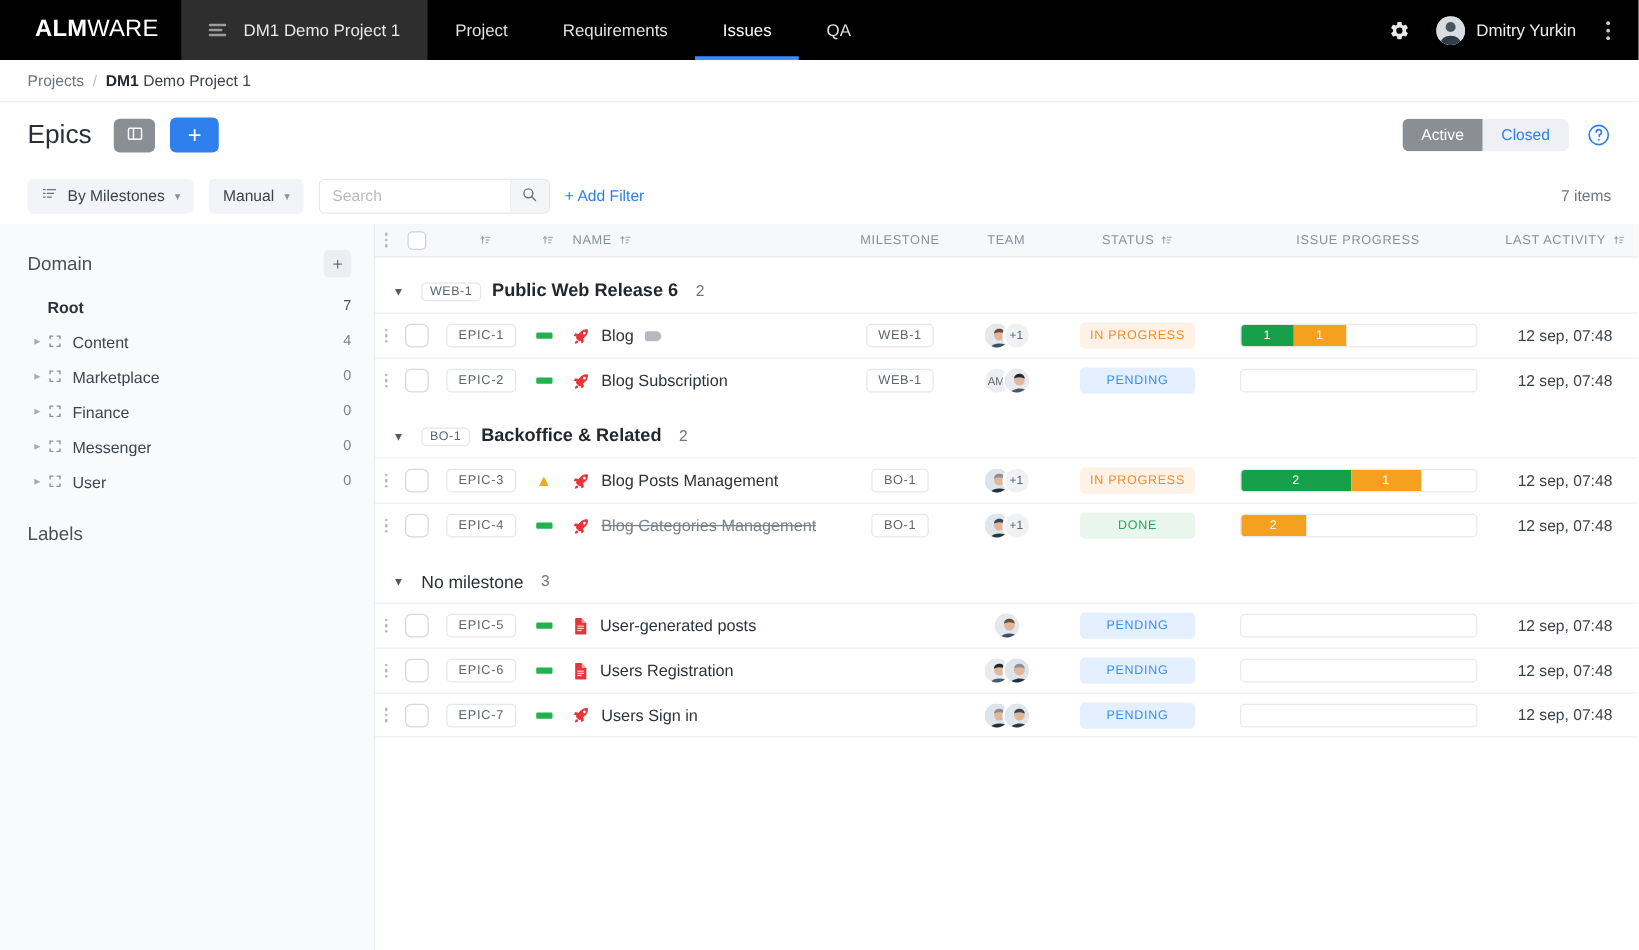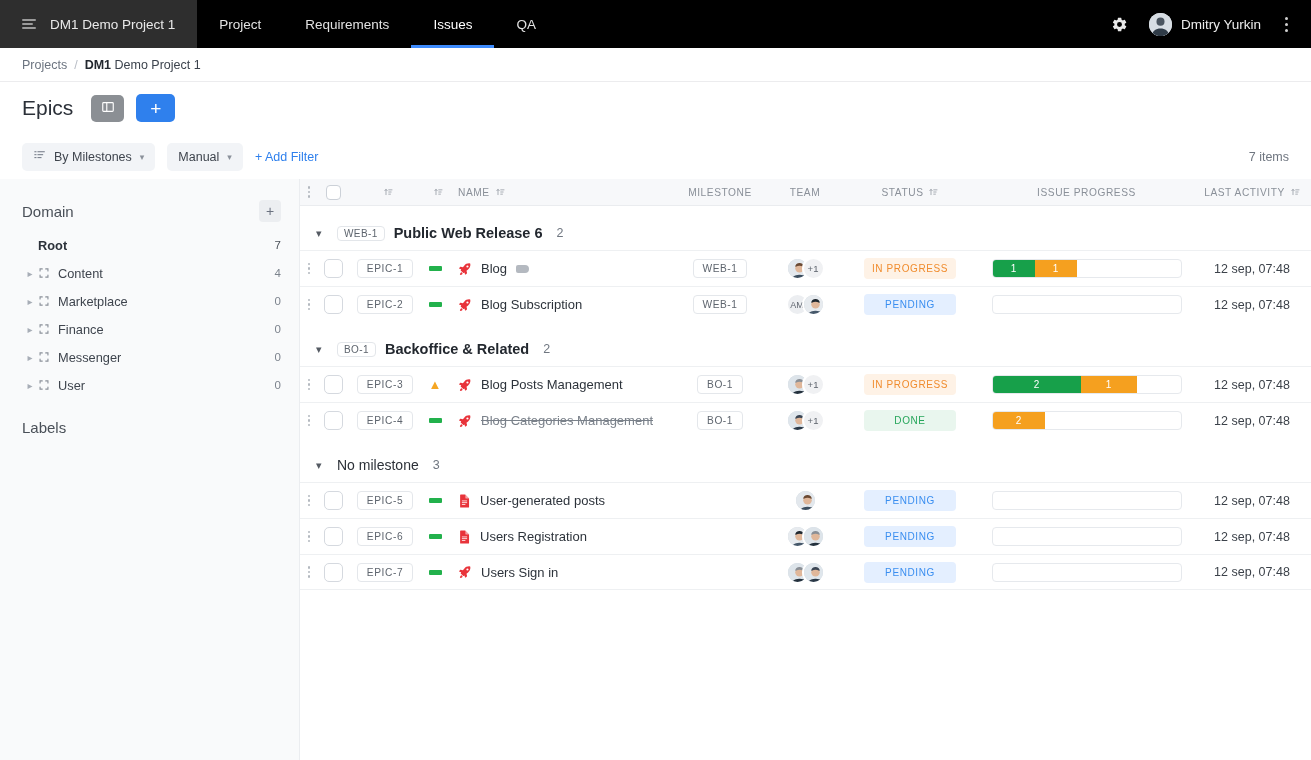--- a/index.html
+++ b/index.html
@@ -254,20 +254,24 @@
     font-size: 10px; color: #fff; height: 100%;
   }
   .progbar .seg.green { background: #17a04a; }
   .progbar .seg.orange { background: #f5a01f; }
   .acttext { font-size: 12.5px; color: #3c424a; }
 </style>
 </head>
 <body>
 
 <div class="topnav">
+  <div class="logo">
+    <b>ALM</b>
+      <span class="light">WARE</span>
+  </div>
 
   <div class="projpill">
     <span class="hamburger">
         <i></i>
         <i></i>
         <i></i>
       </span>
     <span>DM1 Demo Project 1</span>
   </div>
 
@@ -319,38 +323,62 @@
   <button class="btn-panel">
     <span>
       <svg width="14" height="14" viewBox="0 0 16 16" fill="none" stroke="#fff" stroke-width="1.3">
           <rect x="2" y="3" width="12" height="10" rx="1"></rect>
           <line x1="6.6" y1="3" x2="6.6" y2="13"></line>
         </svg>
     </span>
   </button>
   <button class="btn-add">+</button>
 
+  <div class="head-right">
+    <div class="segmented">
+      <div class="seg on">Active</div>
+      <div class="seg">Closed</div>
+    </div>
+    <div class="help-ic">
+      <svg width="20" height="20" viewBox="0 0 24 24" fill="none" stroke="#2f80ed" stroke-width="1.6">
+          <circle cx="12" cy="12" r="9.2"></circle>
+          <path d="M9.6 9.3a2.5 2.5 0 1 1 3 2.45V13.4" stroke-linecap="round"></path>
+          <circle cx="12.1" cy="16.6" r="0.9" fill="#2f80ed" stroke="none"></circle>
+        </svg>
+    </div>
+  </div>
 </div>
 
 <div class="filterbar">
   <button class="chip">
     <span>
       <svg width="13" height="13" viewBox="0 0 16 16" stroke="#6b7280" stroke-width="1.2" stroke-linecap="round">
           <path d="M2.2 3.4h1.6M2.2 7h1.6M2.2 10.6h1.6M6 3.4h8M6 7h6M6 10.6h4"></path>
         </svg>
     </span>
     <span>By Milestones</span>
     <span class="caret">▾</span>
   </button>
 
   <button class="chip">
     <span>Manual</span>
     <span class="caret">▾</span>
   </button>
 
+  <div class="searchwrap">
+    <input value="" placeholder="Search" style="">
+    <button class="searchbtn">
+      <span>
+        <svg width="13" height="13" viewBox="0 0 16 16" fill="none" stroke="#6b7280" stroke-width="1.4">
+            <circle cx="7" cy="7" r="4.4"></circle>
+            <line x1="10.4" y1="10.4" x2="14" y2="14" stroke-linecap="round"></line>
+          </svg>
+      </span>
+    </button>
+  </div>
 
   <div class="addfilter">+ Add Filter</div>
   <div class="itemcount">7 items</div>
 </div>
 
 <div class="split">
 
   <div class="sidebar">
     <div class="side-sec-head">
       <div class="t">Domain</div>

